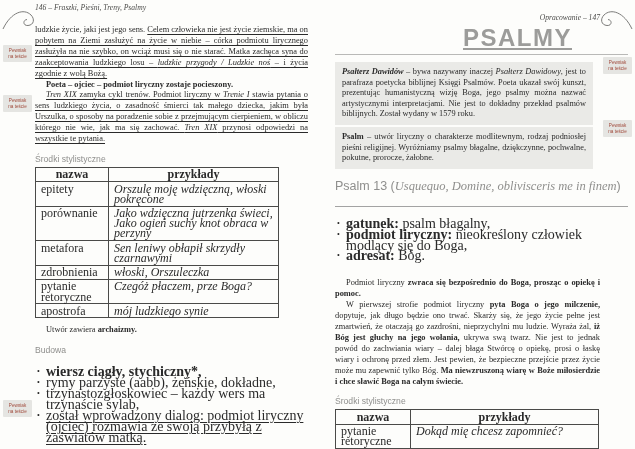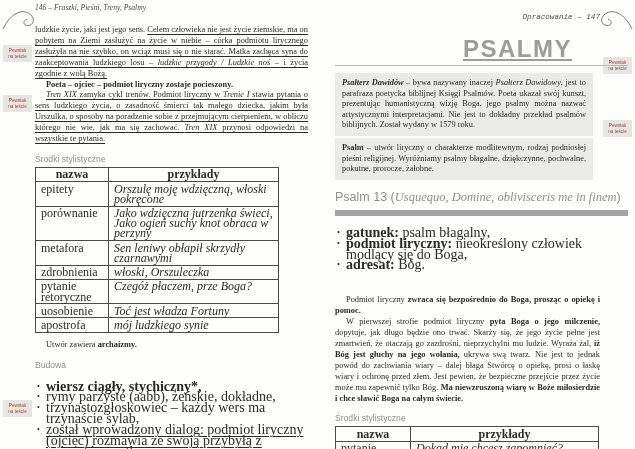--- a/index.html
+++ b/index.html
@@ -15,21 +15,21 @@
   .body-par{font-size:8.4px; line-height:10.9px; text-align:justify; margin:0;}
   .indent{text-indent:11px;}
   .label-sans{
     font-family:"Liberation Sans", sans-serif; color:#8f8f8d;
     font-size:8.6px; margin:9px 0 3px 0;
   }
   
   .page-left{position:absolute; left:35px; top:3px; width:273px;}
   .page-right{position:absolute; left:335px; top:13px; width:265px;}
   .running-head{font-style:italic; font-size:7.6px; color:#4d4d4b; margin:0 0 13px 0;}
-  .running-head.right{text-align:right; margin-bottom:14px;font-family:Liberation Mono, monospace;}
+  .running-head.right{text-align:right; margin-bottom:2px;}
   
   table.sty{border-collapse:collapse; font-size:12px; line-height:10.2px; margin-top:1px;}
   table.sty th, table.sty td{border:1px solid #4a4a48; padding:1.5px 5px; vertical-align:top;}
   table.sty th{text-align:center; font-weight:bold;}
   .tbl-left{width:244px;}
   .tbl-left td.c0{width:62px;}
   .tbl-right{width:264px;}
   .tbl-right td.c0{width:64px;}
   td.c1{font-style:italic; white-space:pre-line;}
   
@@ -43,21 +43,21 @@
     text-align:right; margin:2px 28px 0 0;text-decoration:underline;
   }
   .title-rule{border-bottom:1.2px solid #b9b9b7; margin:2px -28px 7px 0;}
   .graybox{
     background:#eaeae7; padding:5px 7px; font-size:8.3px; line-height:10.6px;
     text-align:justify; margin:0 7px 2px 0;
   }
   .section-head{
     font-family:"Liberation Sans", sans-serif; color:#8f8f8d;
     font-size:12.5px; margin:10px -28px 5px 0;
-    padding-bottom:5px; border-bottom:6px solid #a3a3a3;
+    padding-bottom:12px; border-bottom:1px solid #a3a3a3;
   }
   
   .tab{
     position:absolute; width:29px; box-sizing:border-box;
     background:#e5e5e2; border-radius:1px;
     font-family:"Liberation Sans", sans-serif; font-size:4.6px; line-height:5.6px;
     color:#a04a3c; text-align:center; padding:3px 1px; white-space:pre-line;
   }
   
   .ornament{position:absolute; top:6px;}
@@ -118,24 +118,20 @@
           </tr>
           <tr>
             <td class="c0">zdrobnienia</td>
             <td class="c1">włoski, Orszuleczka</td>
           </tr>
           <tr>
             <td class="c0">pytanie retoryczne</td>
             <td class="c1">Czegóż płaczem, prze Boga?</td>
           </tr>
           <tr>
-            <td class="c0">uosobienie</td>
-            <td class="c1">Toć jest władza Fortuny</td>
-          </tr>
-          <tr>
             <td class="c0">apostrofa</td>
             <td class="c1">mój ludzkiego synie</td>
           </tr>
         </tbody>
       </table>
 
     <p class="body-par indent" style="margin-top:7px;"><span>Utwór zawiera </span><span class="seg-b">archaizmy.</span></p>
 
     <p class="label-sans">Budowa</p>
     <ul class="dots">
@@ -156,21 +152,21 @@
     <div class="graybox"><span class="seg-b">Psalm</span><span> – utwór liryczny o charakterze modlitewnym, rodzaj podniosłej pieśni religijnej. Wyróżniamy psalmy błagalne, dziękczynne, pochwalne, pokutne, prorocze, żałobne.</span></div>
 
     <div class="section-head"><span>Psalm 13 (</span><span class="seg-i">Usquequo, Domine, oblivisceris me in finem</span><span>)</span></div>
 
     <ul class="dots">
         <li><span class="seg-b">gatunek:</span><span> psalm błagalny,</span></li>
         <li><span class="seg-b">podmiot liryczny:</span><span> nieokreślony człowiek modlący się do Boga,</span></li>
         <li><span class="seg-b">adresat:</span><span> Bóg.</span></li>
       </ul>
 
-    <p class="body-par indent" style="margin-top:24px;"><span>Podmiot liryczny </span><span class="seg-b">zwraca się bezpośrednio do Boga, prosząc o opiekę i pomoc.</span></p>
+    <p class="body-par indent" style="margin-top:16px;"><span>Podmiot liryczny </span><span class="seg-b">zwraca się bezpośrednio do Boga, prosząc o opiekę i pomoc.</span></p>
     <p class="body-par indent"><span>W pierwszej strofie podmiot liryczny </span><span class="seg-b">pyta Boga o jego milczenie,</span><span> dopytuje, jak długo będzie ono trwać. Skarży się, że jego życie pełne jest zmartwień, że otaczają go zazdrośni, nieprzychylni mu ludzie. Wyraża żal, </span><span class="seg-b">iż Bóg jest głuchy na jego wołania,</span><span> ukrywa swą twarz. Nie jest to jednak powód do zachwiania wiary – dalej błaga Stwórcę o opiekę, prosi o łaskę wiary i ochronę przed złem. Jest pewien, że bezpieczne przejście przez życie może mu zapewnić tylko Bóg. </span><span class="seg-b">Ma niewzruszoną wiarę w Boże miłosierdzie i chce sławić Boga na całym świecie.</span></p>
 
     <p class="label-sans">Środki stylistyczne</p>
 
     <table class="sty tbl-right">
         <thead>
           <tr>
             <th>nazwa</th>
             <th>przykłady</th>
           </tr>

